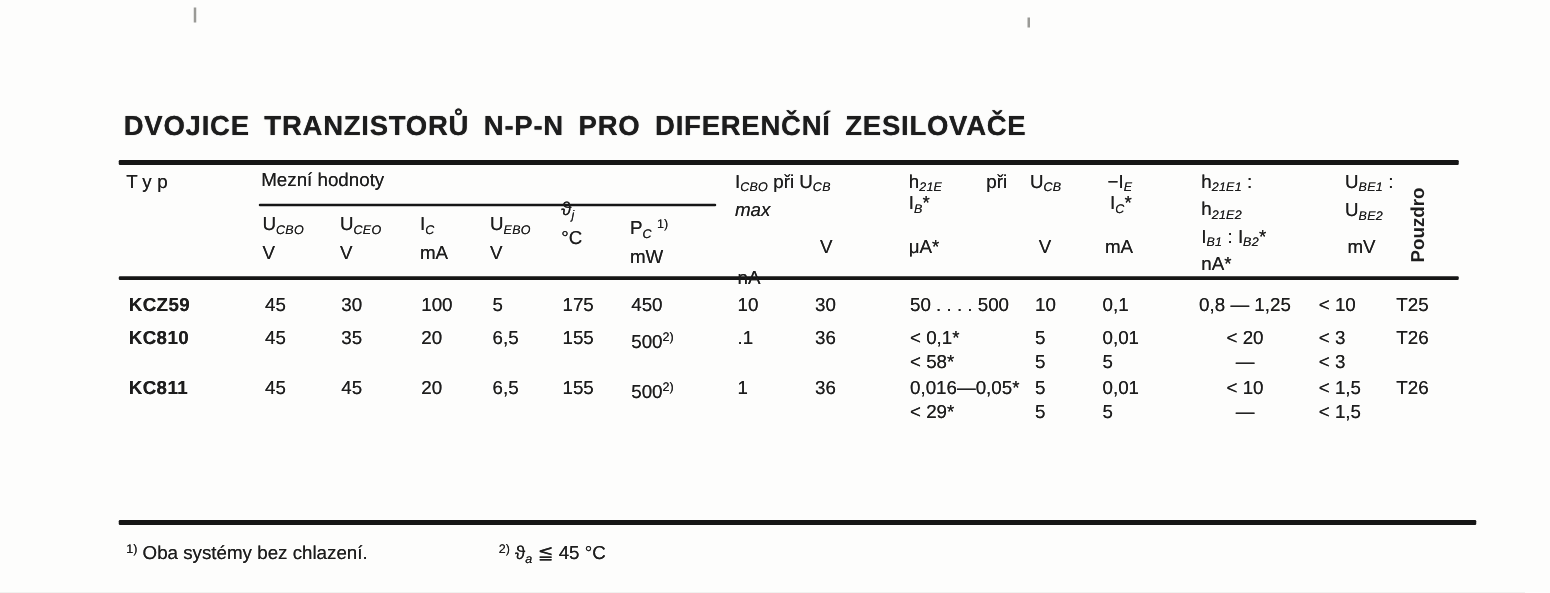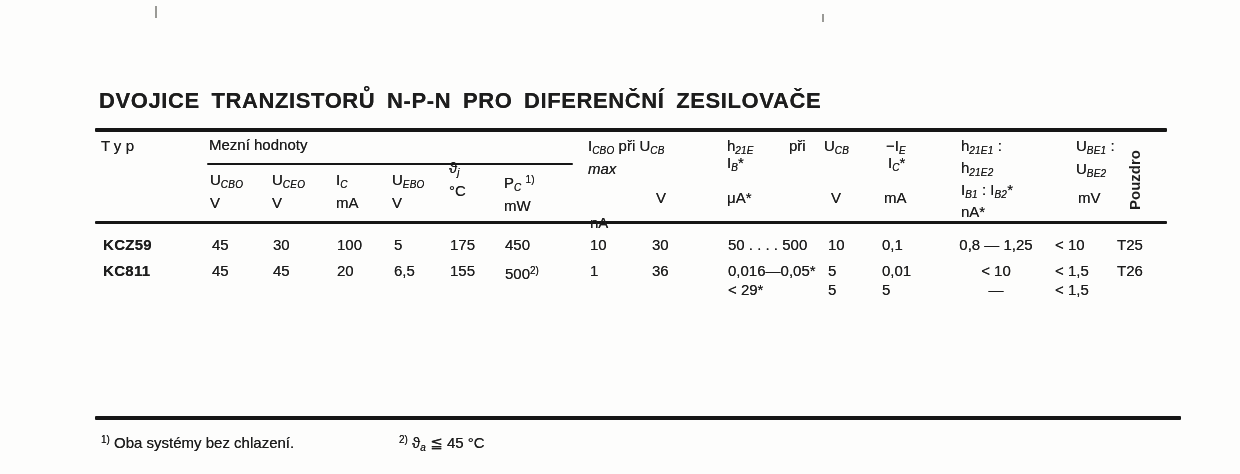--- a/index.html
+++ b/index.html
@@ -168,20 +168,42 @@
           <td>10</td>
           <td>30</td>
           <td>50 . . . . 500</td>
           <td>10</td>
           <td>0,1</td>
           <td>0,8 — 1,25</td>
           <td>&lt; 10</td>
           <td>T25</td>
         </tr>
         <tr>
+          <td>KC810</td>
+          <td>45</td>
+          <td>35</td>
+          <td>20</td>
+          <td>6,5</td>
+          <td>155</td>
+          <td>500<sup>2)</sup></td>
+          <td>.1</td>
+          <td>36</td>
+          <td>&lt; 0,1*
+&lt; 58*</td>
+          <td>5
+5</td>
+          <td>0,01
+5</td>
+          <td>&lt; 20
+—</td>
+          <td>&lt; 3
+&lt; 3</td>
+          <td>T26</td>
+        </tr>
+        <tr>
           <td>KC811</td>
           <td>45</td>
           <td>45</td>
           <td>20</td>
           <td>6,5</td>
           <td>155</td>
           <td>500<sup>2)</sup></td>
           <td>1</td>
           <td>36</td>
           <td>0,016—0,05*

